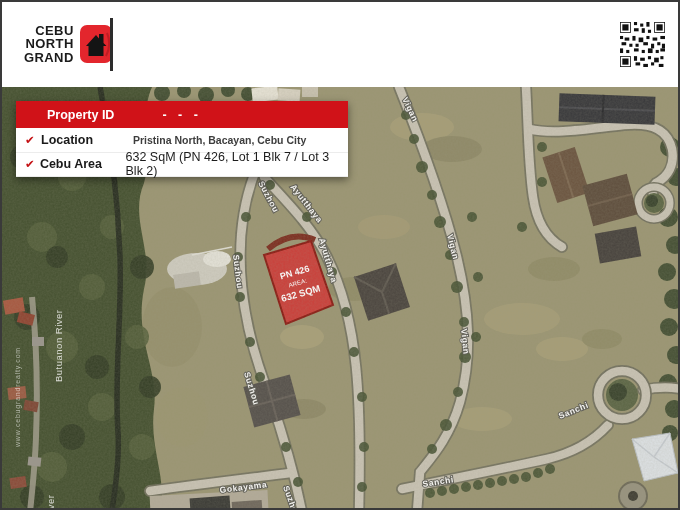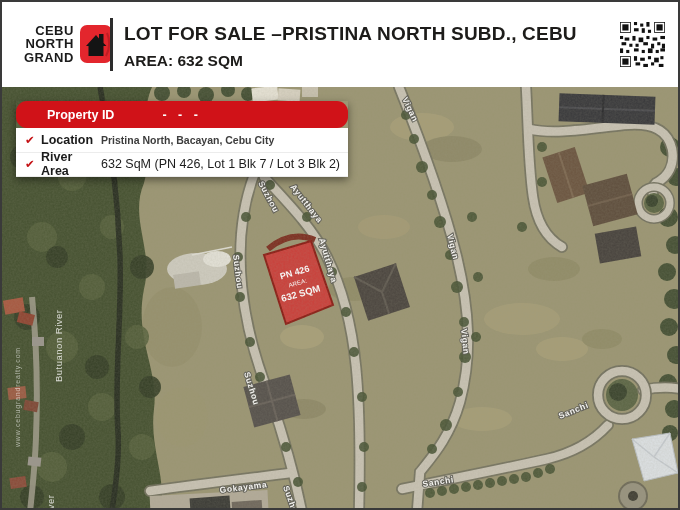--- a/index.html
+++ b/index.html
@@ -13,26 +13,26 @@
   .logo-icon{width:34px;height:42px;}
   .divider{position:absolute;left:108px;top:16px;width:3px;height:53px;background:#2c2c2c;}
   .title-block{position:absolute;left:122px;top:21px;}
   .title-line1{font-size:19px;font-weight:800;color:#1d1c1a;letter-spacing:.2px;white-space:nowrap;}
   .title-line2{font-size:15.5px;font-weight:800;color:#1d1c1a;margin-top:7px;}
   .qr{position:absolute;right:17px;top:20px;width:45px;height:45px;}
   
   #map-wrap{position:absolute;left:0;top:85px;width:680px;height:425px;}
   
   #info-box{position:absolute;left:14px;top:99px;width:332px;box-shadow:0 3px 8px rgba(0,0,0,.45);}
-  .ib-header{height:27px;background:#d01218;display:flex;align-items:center;color:#fff;border-radius:11px;}
+  .ib-header{height:27px;background:#d01218;display:flex;align-items:center;color:#fff;}
   .ib-header-label{font-size:12.5px;font-weight:bold;margin-left:31px;}
   .ib-header-value{font-size:12.5px;font-weight:bold;margin-left:48px;letter-spacing:4px;}
   .ib-row{height:23.5px;background:#fff;display:flex;align-items:center;border-bottom:1px solid #ececec;}
   .ib-check{color:#c40f12;font-size:11.5px;margin-left:9px;width:16px;}
-  .ib-label{font-size:12.5px;font-weight:bold;color:#1a1a1a;width:60px;}
+  .ib-label{font-size:12.5px;font-weight:bold;color:#1a1a1a;width:92px;}
   .ib-value-sm{font-size:10.5px;color:#3d3d3d;font-weight:bold;}
   .ib-value-lg{font-size:12.5px;color:#1c1c1c;}
 </style>
 </head>
 <body>
 
 <div id="poster">
 
   <div id="header">
     <div class="logo">
@@ -41,24 +41,20 @@
         <span>NORTH</span>
         <span>GRAND</span>
       </div>
       <svg class="logo-icon" viewBox="0 0 34 42">
         <rect x="1" y="2" width="32" height="38" rx="7" fill="#e3262d"></rect>
         <path d="M7,23 L17,12 L20,15.5 L20,11 L24.5,11 L24.5,20 L27.5,23 L24.5,23 L24.5,33 L9.5,33 L9.5,23 Z" fill="#141414"></path>
         <path d="M28,10 C31,16 31,26 27,33" stroke="#c01d23" stroke-width="2" fill="none"></path>
       </svg>
     </div>
     <div class="divider"></div>
-    <div class="title-block">
-      <div class="title-line1">LOT FOR SALE –PRISTINA NORTH SUBD., CEBU</div>
-      <div class="title-line2">AREA: 632 SQM</div>
-    </div>
     <svg class="qr" viewBox="0 0 29 29">
       <rect x="0" y="0" width="29" height="29" fill="#fff"></rect>
       <g fill="#111">
         <rect x="0" y="0" width="7" height="7"></rect>
           <rect x="22" y="0" width="7" height="7"></rect>
           <rect x="0" y="22" width="7" height="7"></rect>
         <rect x="9" y="0" width="2" height="2"></rect>
           <rect x="13" y="1" width="2" height="2"></rect>
           <rect x="17" y="0" width="2" height="3"></rect>
         <rect x="9" y="4" width="3" height="2"></rect>
@@ -357,18 +353,18 @@
       <span class="ib-header-label">Property ID</span>
       <span class="ib-header-value">- - -</span>
     </div>
     <div class="ib-row">
       <span class="ib-check">✔</span>
       <span class="ib-label">Location</span>
       <span class="ib-value-sm">Pristina North, Bacayan, Cebu City</span>
     </div>
     <div class="ib-row">
       <span class="ib-check">✔</span>
-      <span class="ib-label">River Area</span>
+      <span class="ib-label">Cebu Area</span>
       <span class="ib-value-lg">632 SqM (PN 426, Lot 1 Blk 7 / Lot 3 Blk 2)</span>
     </div>
   </div>
 
 </div>
 
 </body></html>

